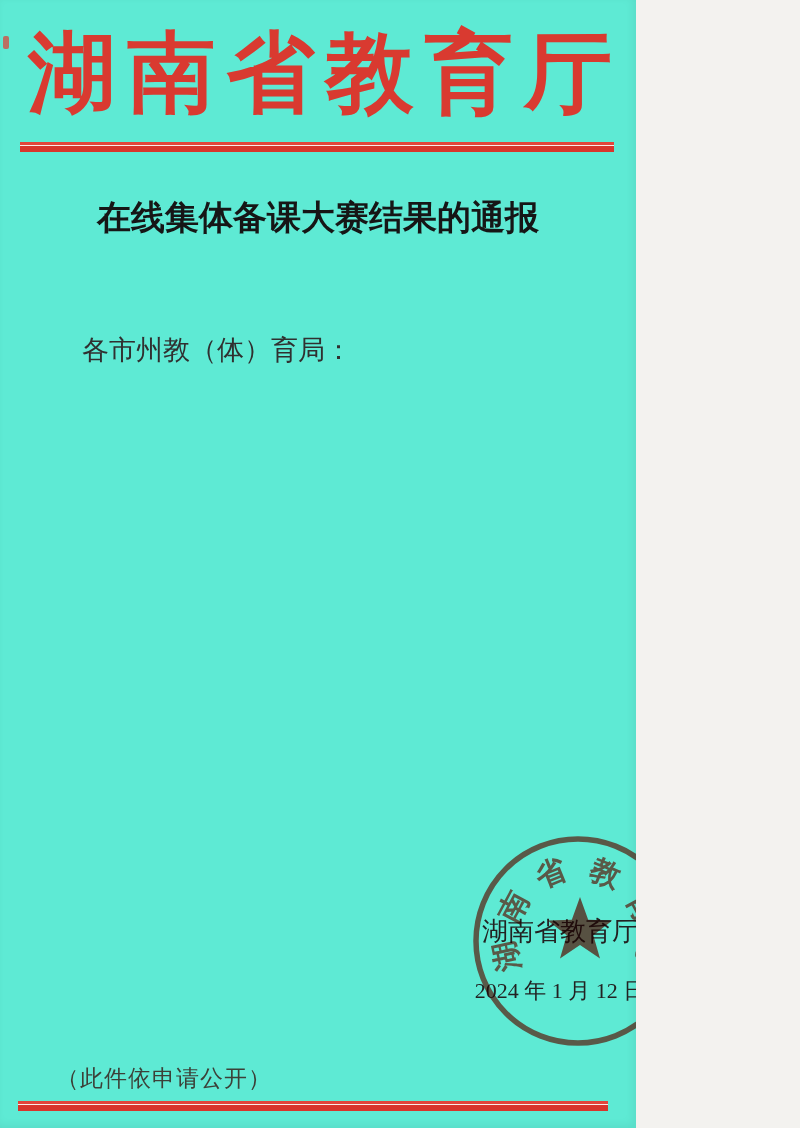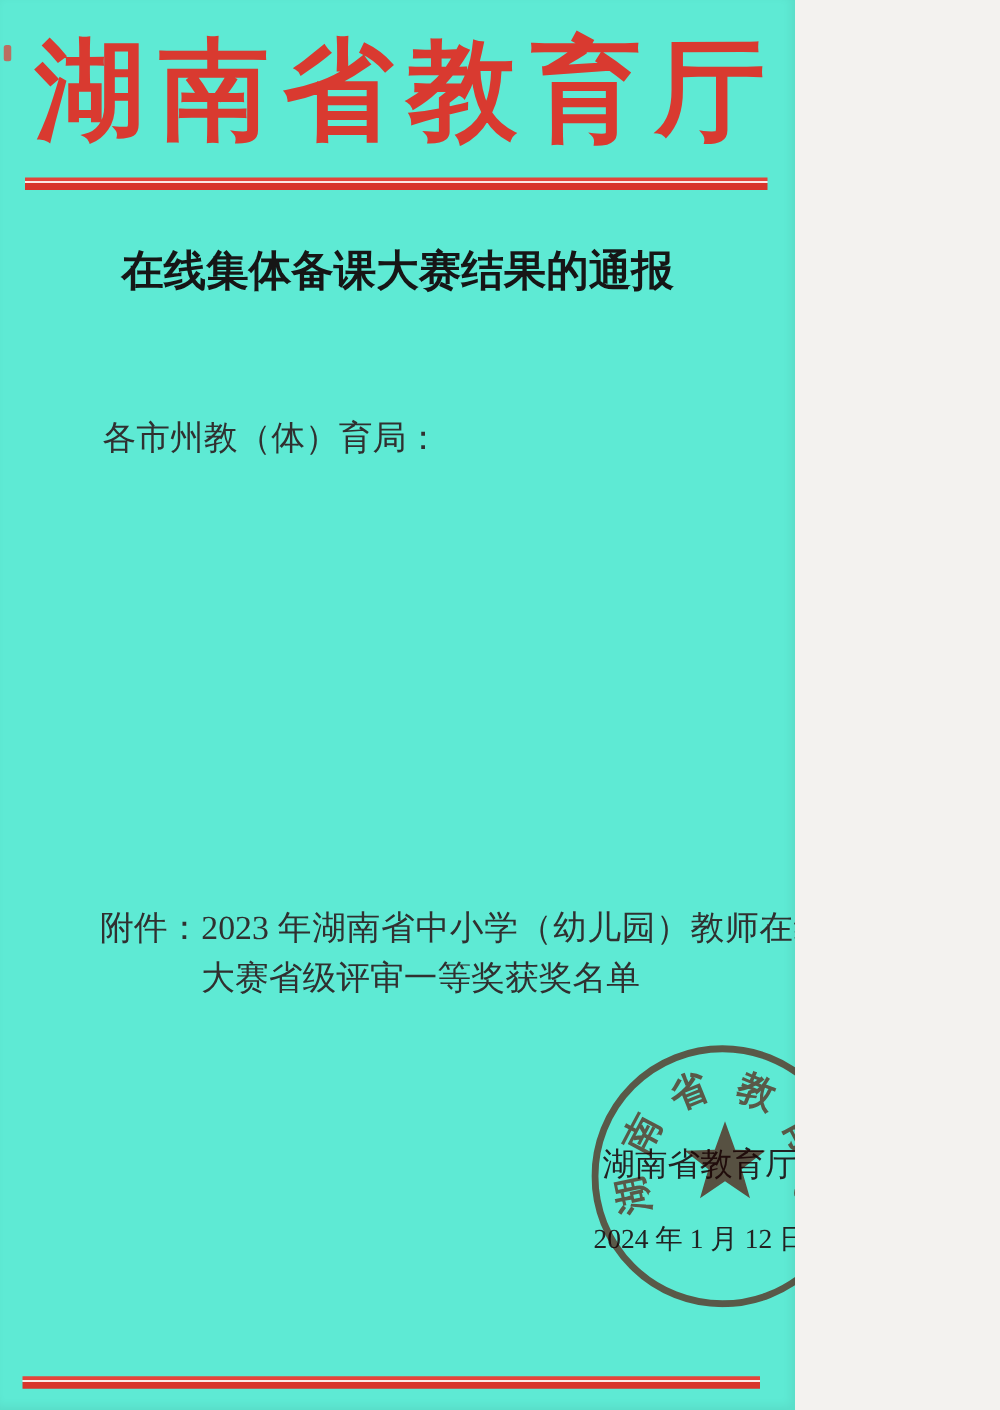--- a/index.html
+++ b/index.html
@@ -93,39 +93,36 @@
   <div class="red-rule rule-top"></div>
 
   <div class="doc-title">
     <div>在线集体备课大赛结果的通报</div>
   </div>
 
   <div class="doc-body">
     <p class="salutation">各市州教（体）育局：</p>
   </div>
 
-  <div class="attachment">
-    <span class="attachment-label">附件：</span>
-    <span class="attachment-text">2023 年湖南省中小学（幼儿园）教师在线集体备课大赛省级评审一等奖获奖名单</span>
-  </div>
 
   <div class="sign-block">
     <div class="sign-name">湖南省教育厅</div>
     <div class="sign-date">2024 年 1 月 12 日</div>
   </div>
 
   <svg class="seal" viewBox="0 0 210 210" xmlns="http://www.w3.org/2000/svg">
     <circle cx="105" cy="105" r="102" fill="none" stroke="#ee4b3e" stroke-width="5.5"></circle>
     <polygon fill="#ea4136" points="107,61 115.2,83.7 139.3,84.5 120.3,99.3 127,122.5 107,109 87,122.5 93.7,99.3 74.7,84.5 98.8,83.7"></polygon>
     <g fill="#ee4b3e" text-anchor="middle">
       <text x="33.6" y="120.2" transform="rotate(-102 33.6 120.2)" dy="10">湖</text>
       <text x="40.6" y="70.8" transform="rotate(-62 40.6 70.8)" dy="10">南</text>
       <text x="77.7" y="37.3" transform="rotate(-22 77.7 37.3)" dy="10">省</text>
       <text x="132.3" y="37.3" transform="rotate(22 132.3 37.3)" dy="10">教</text>
       <text x="169.4" y="70.8" transform="rotate(62 169.4 70.8)" dy="10">育</text>
       <text x="176.4" y="120.2" transform="rotate(102 176.4 120.2)" dy="10">厅</text>
     </g>
   </svg>
 
+  <div class="footnote">（此件依申请公开）</div>
 
   <div class="red-rule rule-bottom"></div>
 
 </div>
 
 </body></html>

